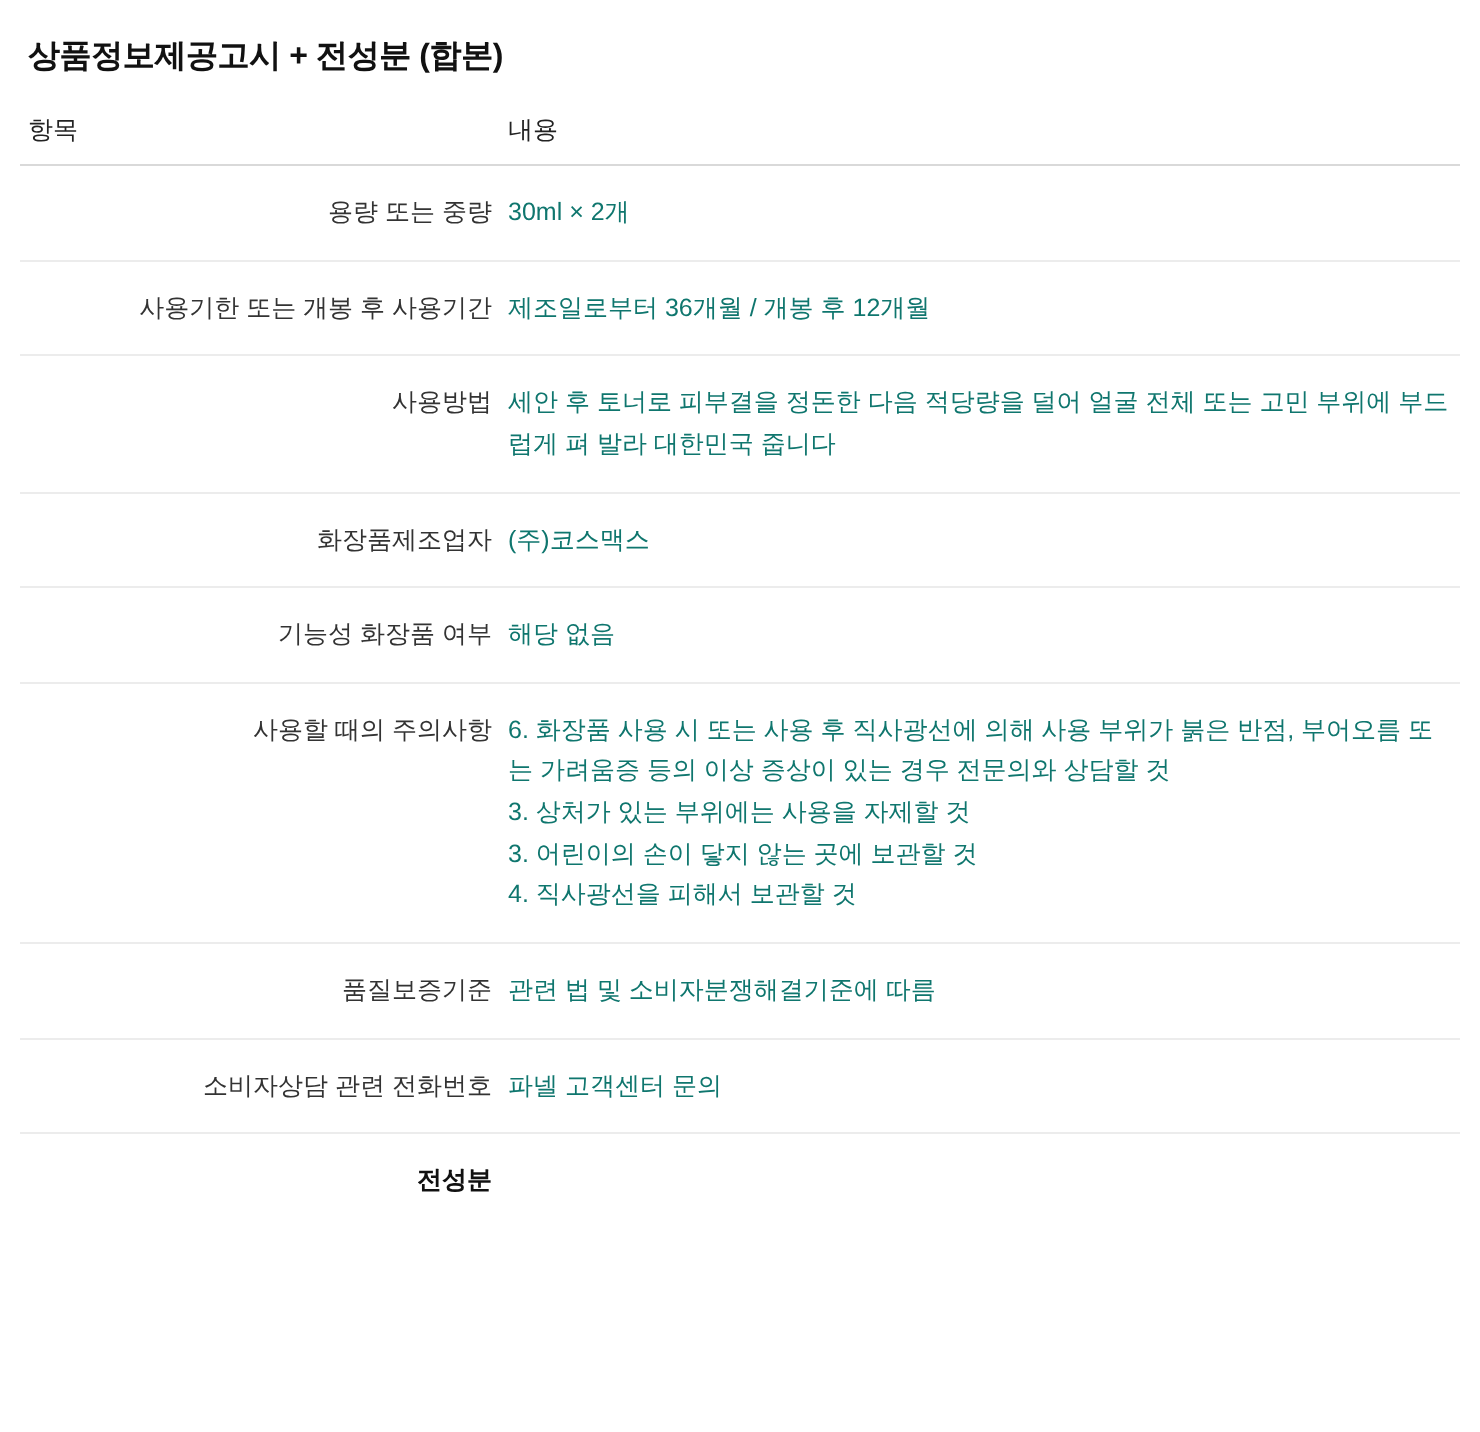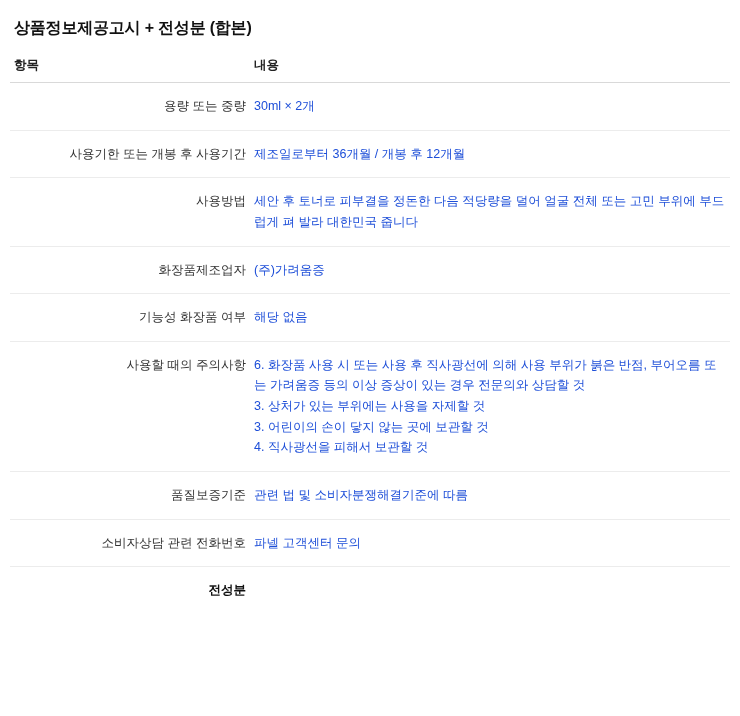--- a/index.html
+++ b/index.html
@@ -28,29 +28,29 @@
   table.spec {
     width: 720px;
     border-collapse: collapse;
     table-layout: fixed;
   }
   table.spec col.c1 { width: 240px; }
   table.spec col.c2 { width: 480px; }
   table.spec th {
     text-align: left;
     font-size: 12.5px;
-    font-weight: bold;
+    font-weight: normal;
     color: #222222;
     padding: 6px 4px 8px 4px;
     border-bottom: 1px solid #d9d9d9;
     vertical-align: top;
   }
   table.spec td {
     font-size: 12.5px;
-    color: #1d4ed8;
+    color: #0f766e;
     padding: 13px 4px 13px 4px;
     border-bottom: 1px solid #ececec;
     vertical-align: top;
     line-height: 1.65;
   }
   table.spec td.label {
     color: #333333;
     text-align: right;
   }
   table.spec tr.last-row td {
@@ -98,21 +98,21 @@
         </tr>
         <tr>
           <td class="label">사용방법</td>
           <td class="value">
             <span class="val-line">세안 후 토너로 피부결을 정돈한 다음 적당량을 덜어 얼굴 전체 또는 고민 부위에 부드럽게 펴 발라 대한민국 줍니다</span>
           </td>
         </tr>
         <tr>
           <td class="label">화장품제조업자</td>
           <td class="value">
-            <span class="val-line">(주)가려움증</span>
+            <span class="val-line">(주)코스맥스</span>
           </td>
         </tr>
         <tr>
           <td class="label">기능성 화장품 여부</td>
           <td class="value">
             <span class="val-line">해당 없음</span>
           </td>
         </tr>
         <tr>
           <td class="label">사용할 때의 주의사항</td>

